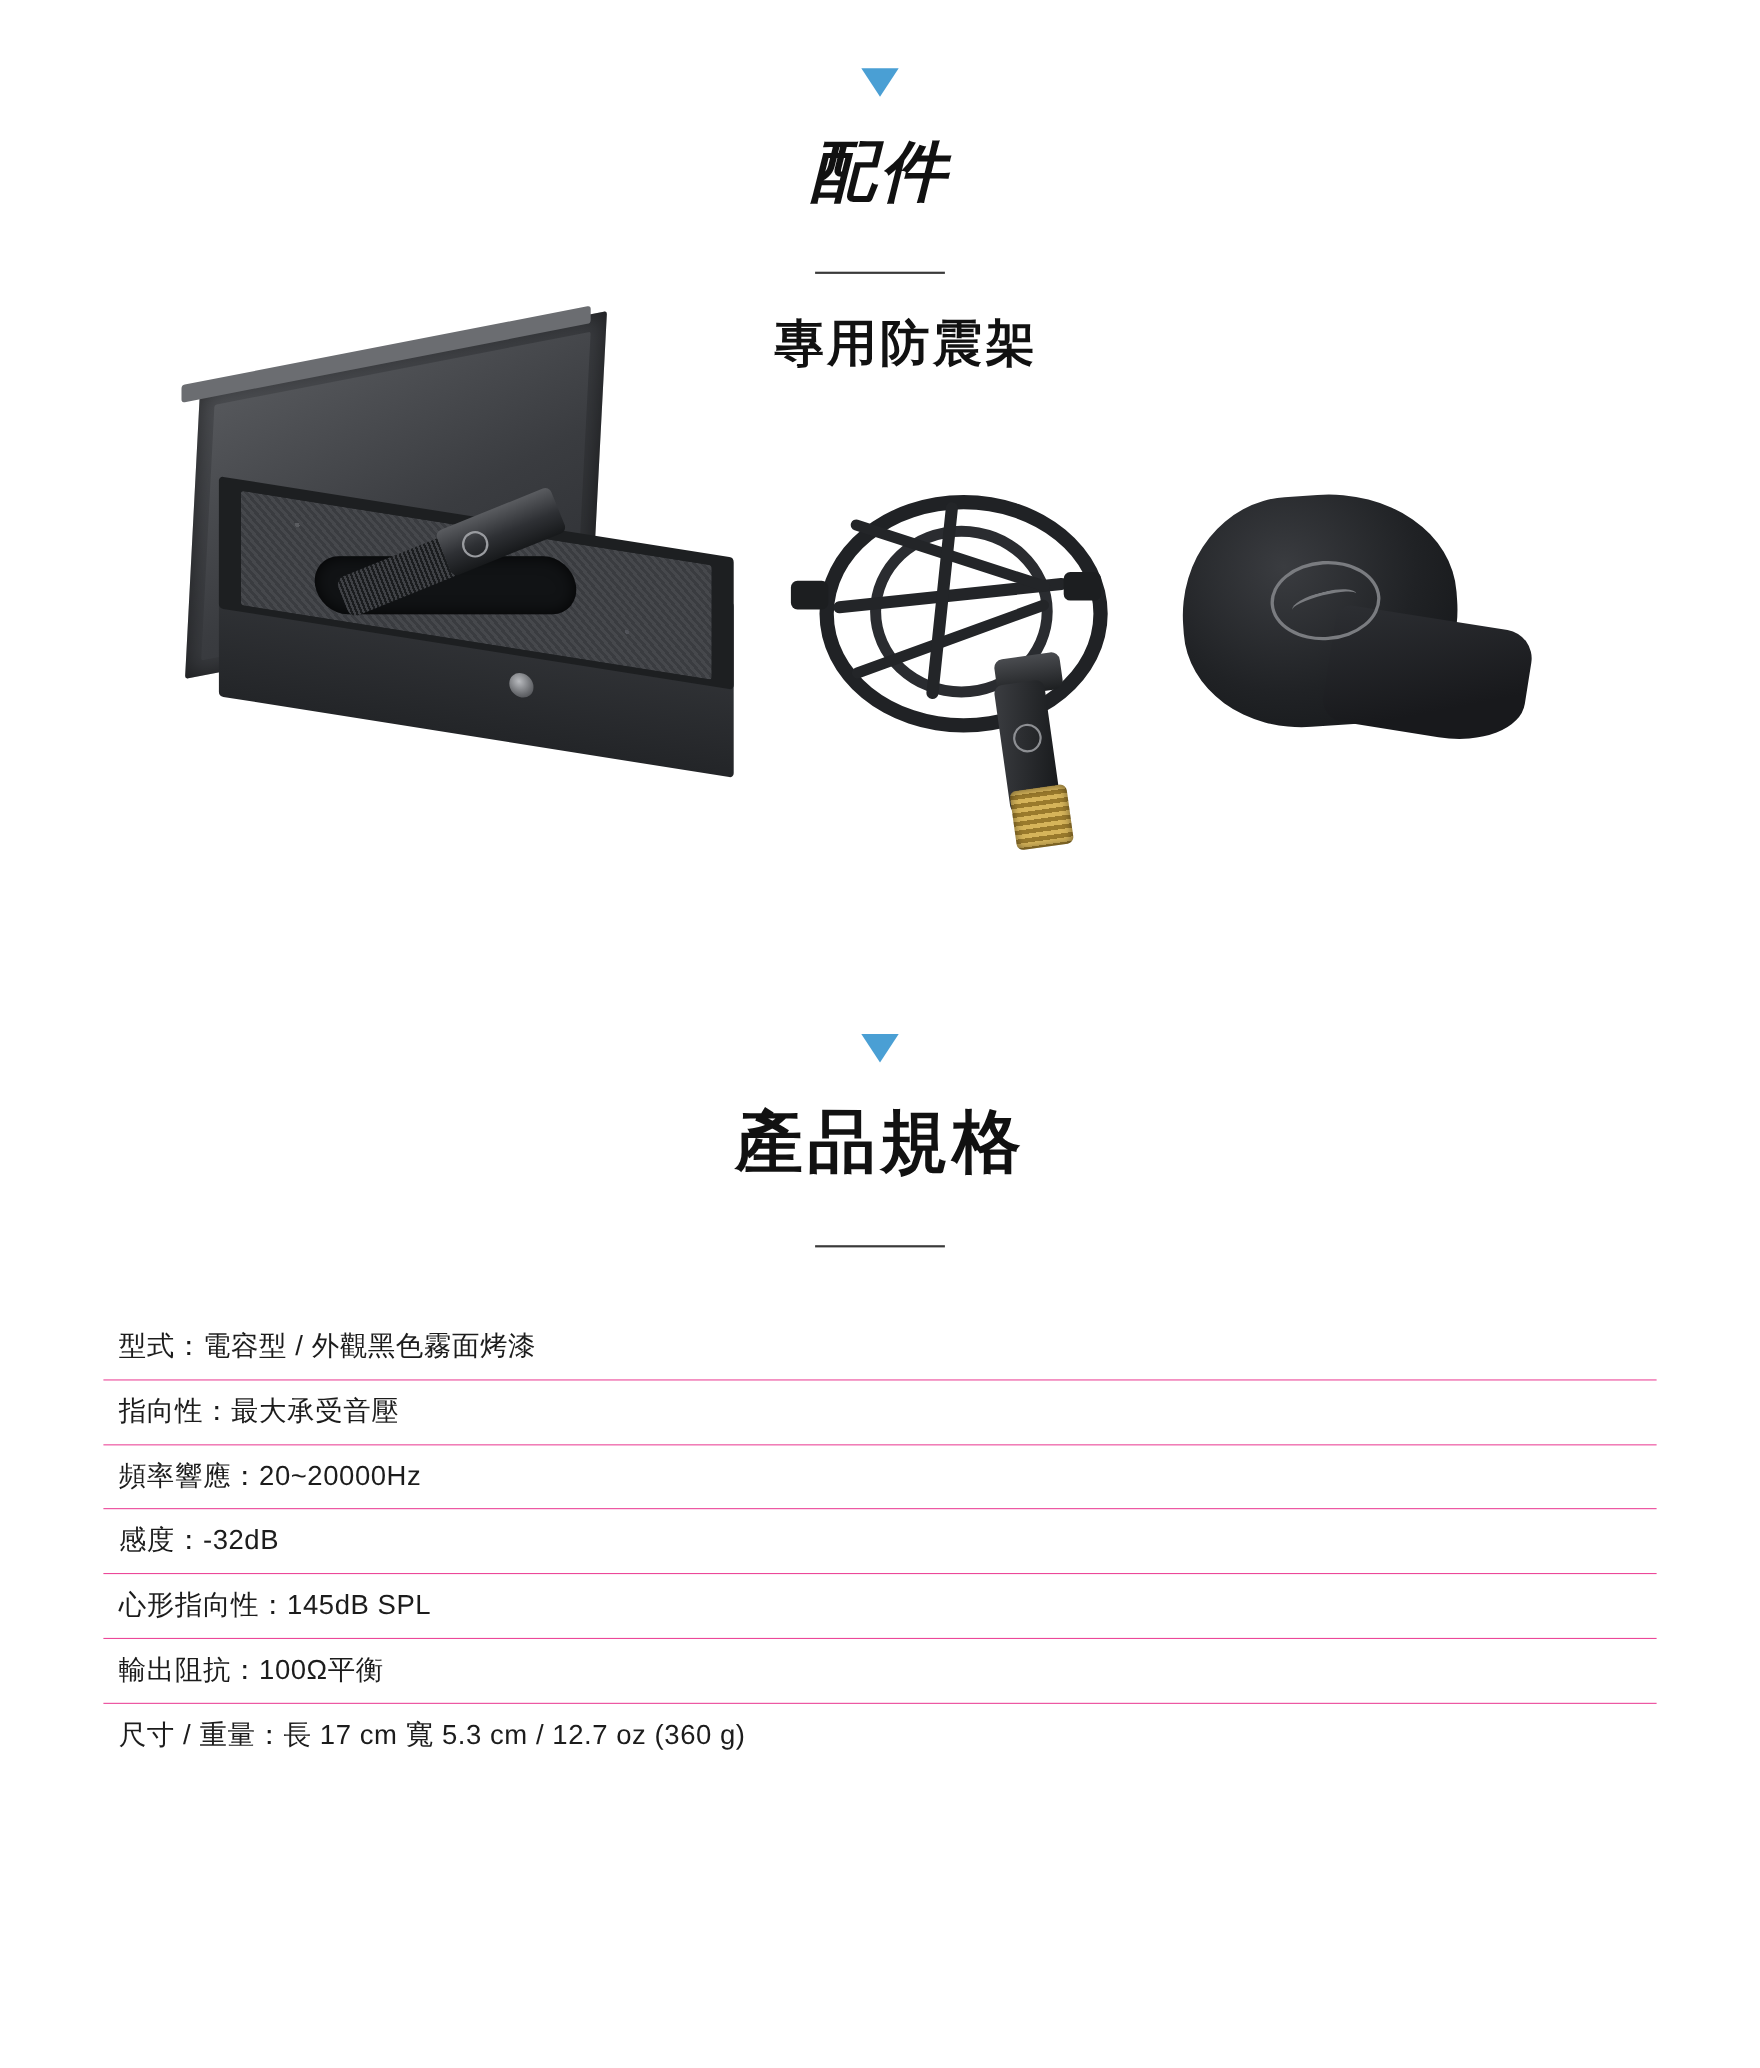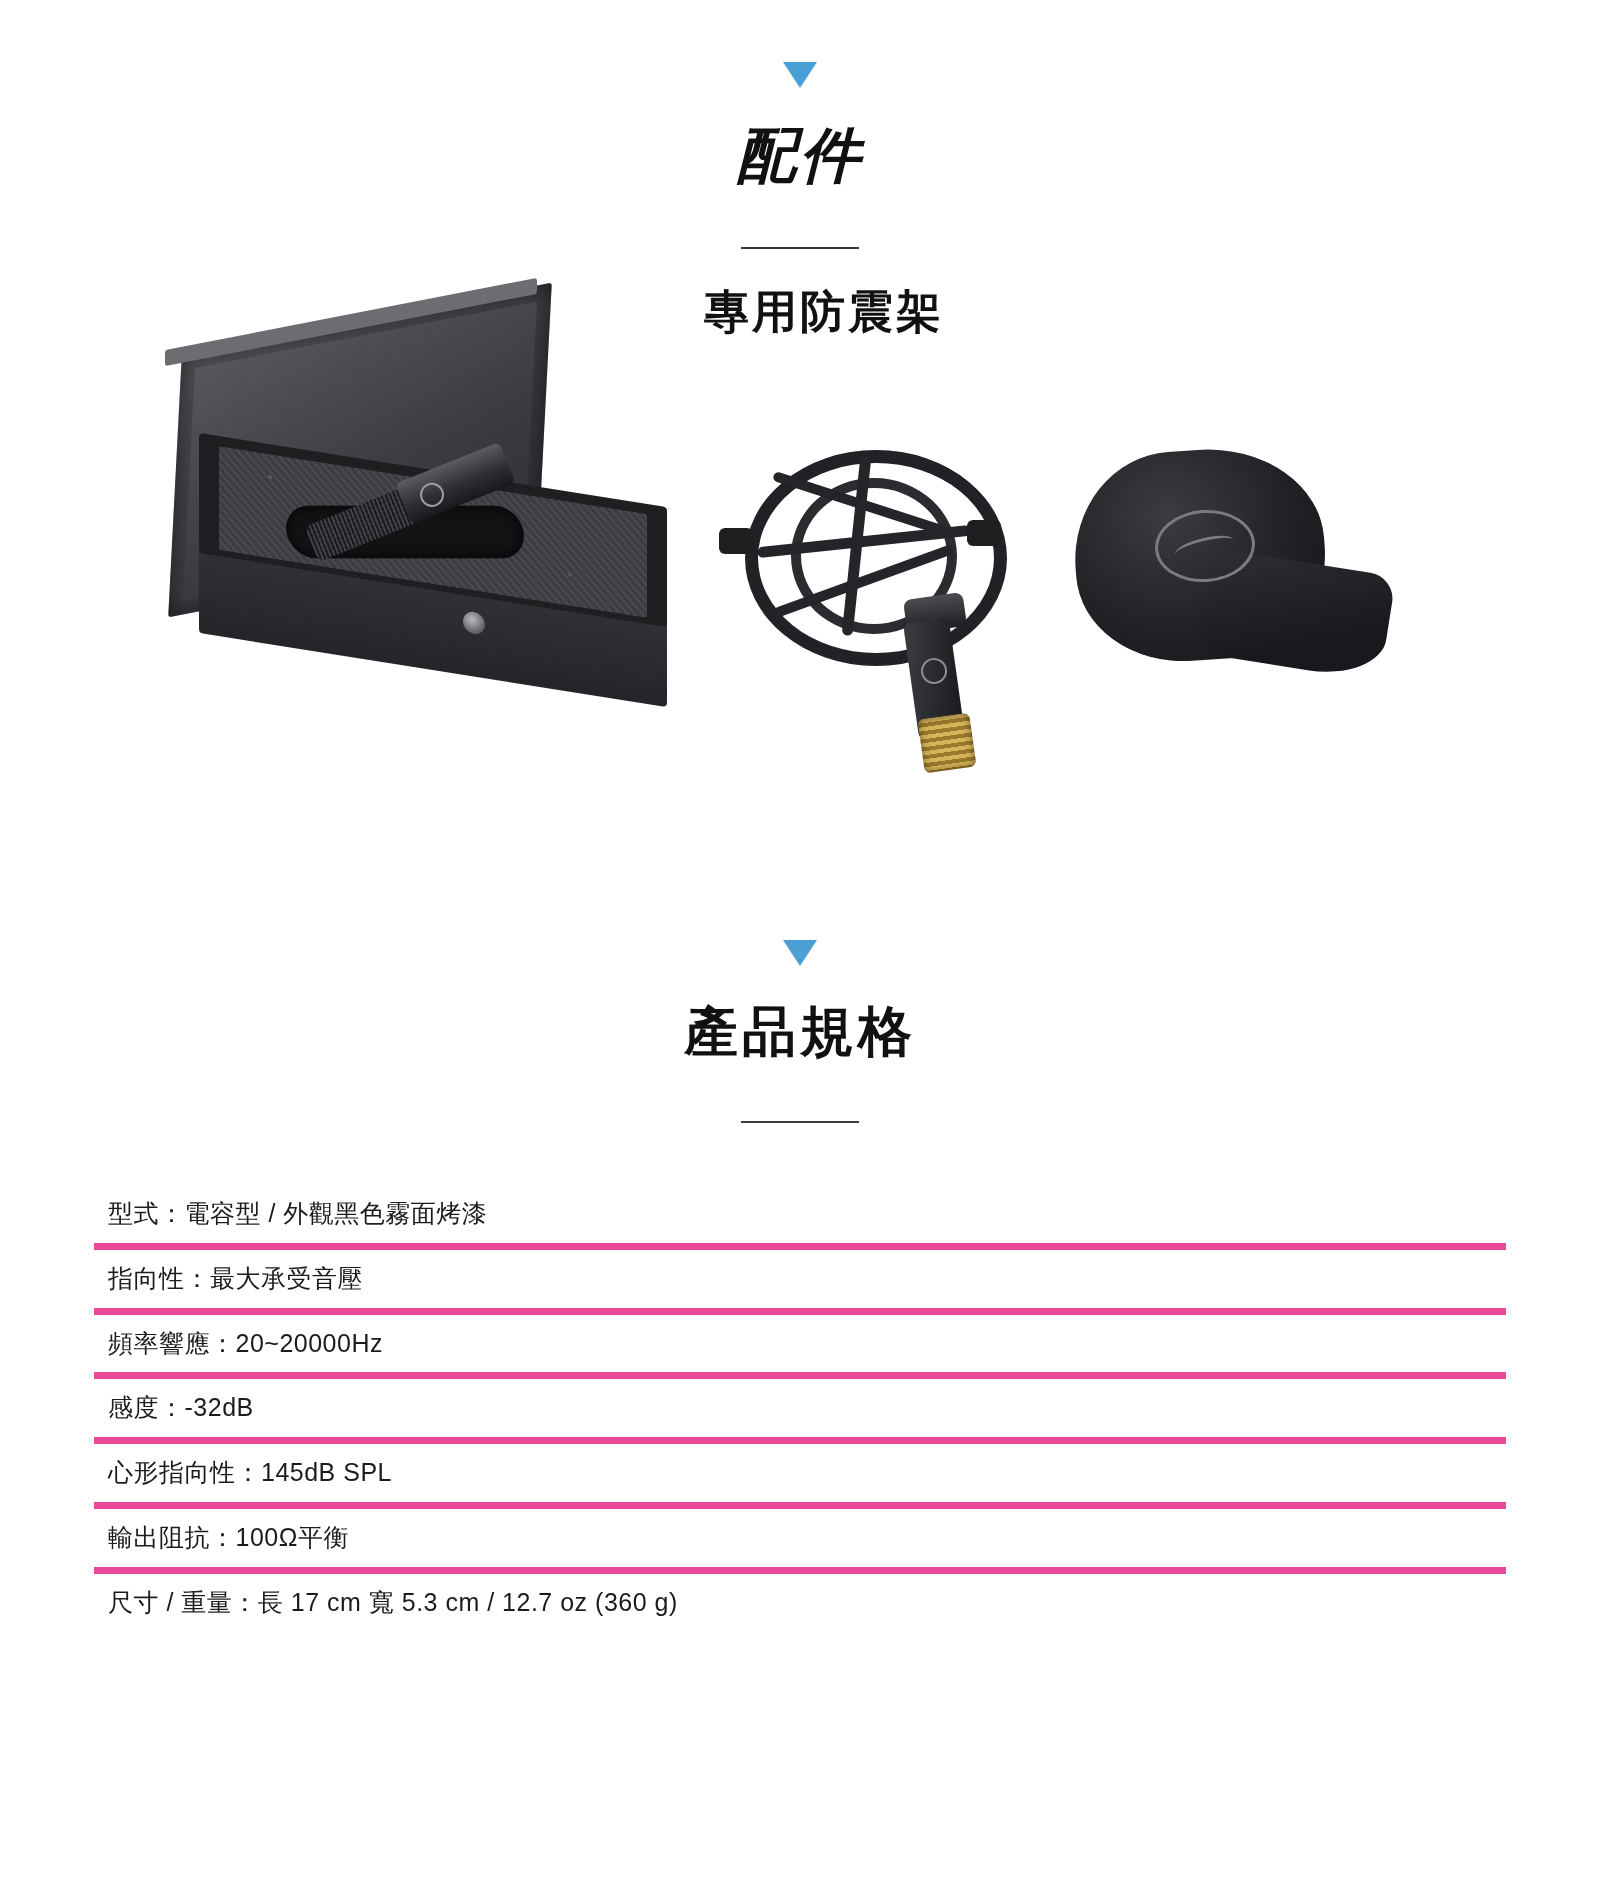--- a/index.html
+++ b/index.html
@@ -320,35 +320,35 @@
     transform: rotate(-10deg);
   }
 
   
   #spec-section {
     position: relative;
     padding-top: 10px;
   }
   #spec-section .tri-wrap { padding-top: 0px; }
   #spec-section .section-title {
-    font-size: 54px;
+    font-size: 62px;
     margin-top: 30px;
   }
   #spec-section .rule { margin-top: 52px; }
 
   .spec-list {
     margin: 62px auto 0 auto;
     width: 1412px;
   }
   .spec-row {
     font-size: 25px;
     color: #1c1c1c;
     letter-spacing: .5px;
     padding: 12px 0 12px 14px;
-    border-bottom: 7px solid #ec4899;
+    border-bottom: 1px solid #ec4899;
     line-height: 1.35;
   }
   .spec-row:last-child { border-bottom: none; }
   .bottom-pad { height: 120px; }
 </style>
 </head>
 <body>
 
 <div class="page">
 

